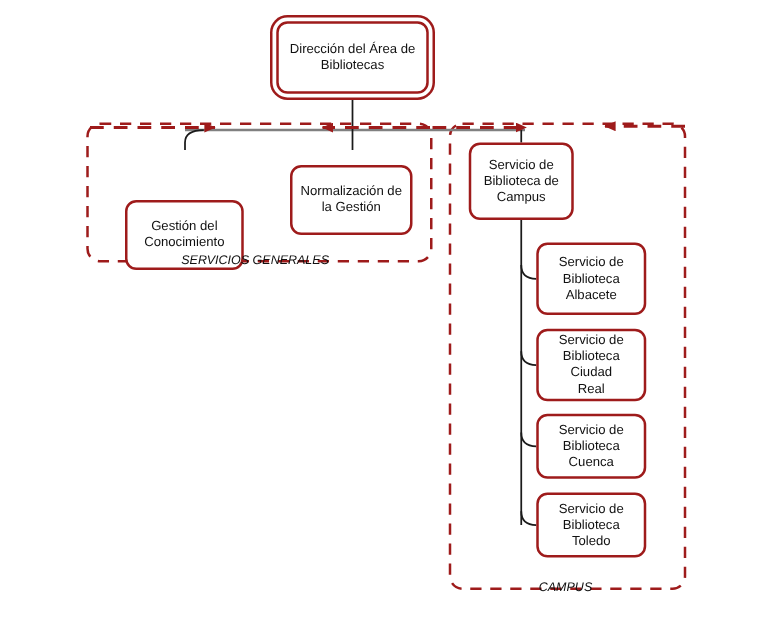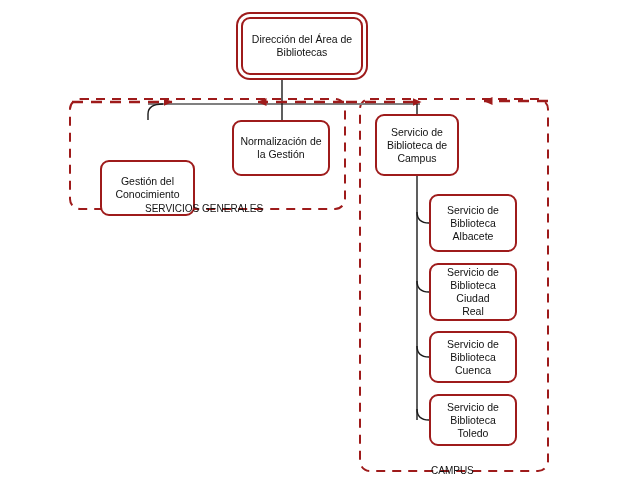--- a/index.html
+++ b/index.html
@@ -48,20 +48,21 @@
     white-space: pre-line;
   }
   .group-caption {
     position: absolute;
     color: #111111;
     font-size: 10px;
     line-height: 12px;
     background: transparent;
     white-space: nowrap;
     z-index: 4;
+    font-style: italic;
   }
 </style>
 </head>
 <body>
 
 <div id="chart-root">
 
   <svg id="chart-svg" viewBox="0 0 625 500" xmlns="http://www.w3.org/2000/svg">
     <defs>
       <marker id="arrowRed" markerWidth="9" markerHeight="8" refX="8.5" refY="4" orient="auto" markerUnits="userSpaceOnUse">
@@ -89,31 +90,31 @@
     <line x1="548" y1="101" x2="484" y2="101" stroke="#9E1B1B" stroke-width="2.4" stroke-dasharray="11,8" marker-end="url(#arrowRed)"></line>
 
     <line x1="417" y1="176" x2="417" y2="420" stroke="#1a1a1a" stroke-width="1.4"></line>
 
     <path d="M417,212 Q417,223 429,223" fill="none" stroke="#1a1a1a" stroke-width="1.4"></path>
     <path d="M417,281 Q417,292 429,292" fill="none" stroke="#1a1a1a" stroke-width="1.4"></path>
     <path d="M417,346 Q417,357 429,357" fill="none" stroke="#1a1a1a" stroke-width="1.4"></path>
     <path d="M417,409 Q417,420 429,420" fill="none" stroke="#1a1a1a" stroke-width="1.4"></path>
   </svg>
 
-  <div class="node root" style="left:221px; top:17px; width:122px; height:58px;margin-left:20px;">
+  <div class="node root" style="left:221px; top:17px; width:122px; height:58px;">
     <span class="node-label">Dirección del Área de
 Bibliotecas</span>
   </div>
 
   <div class="node" style="left:100px; top:120px; width:95px; height:56px;margin-top:40px;">
     <span class="node-label">Gestión del
 Conocimiento</span>
   </div>
 
-  <div class="node" style="left:232px; top:120px; width:98px; height:56px;">
+  <div class="node" style="left:232px; top:132px; width:98px; height:56px;">
     <span class="node-label">Normalización de
 la Gestión</span>
   </div>
 
   <div class="node" style="left:375px; top:114px; width:84px; height:62px;">
     <span class="node-label">Servicio de
 Biblioteca de
 Campus</span>
   </div>
 

